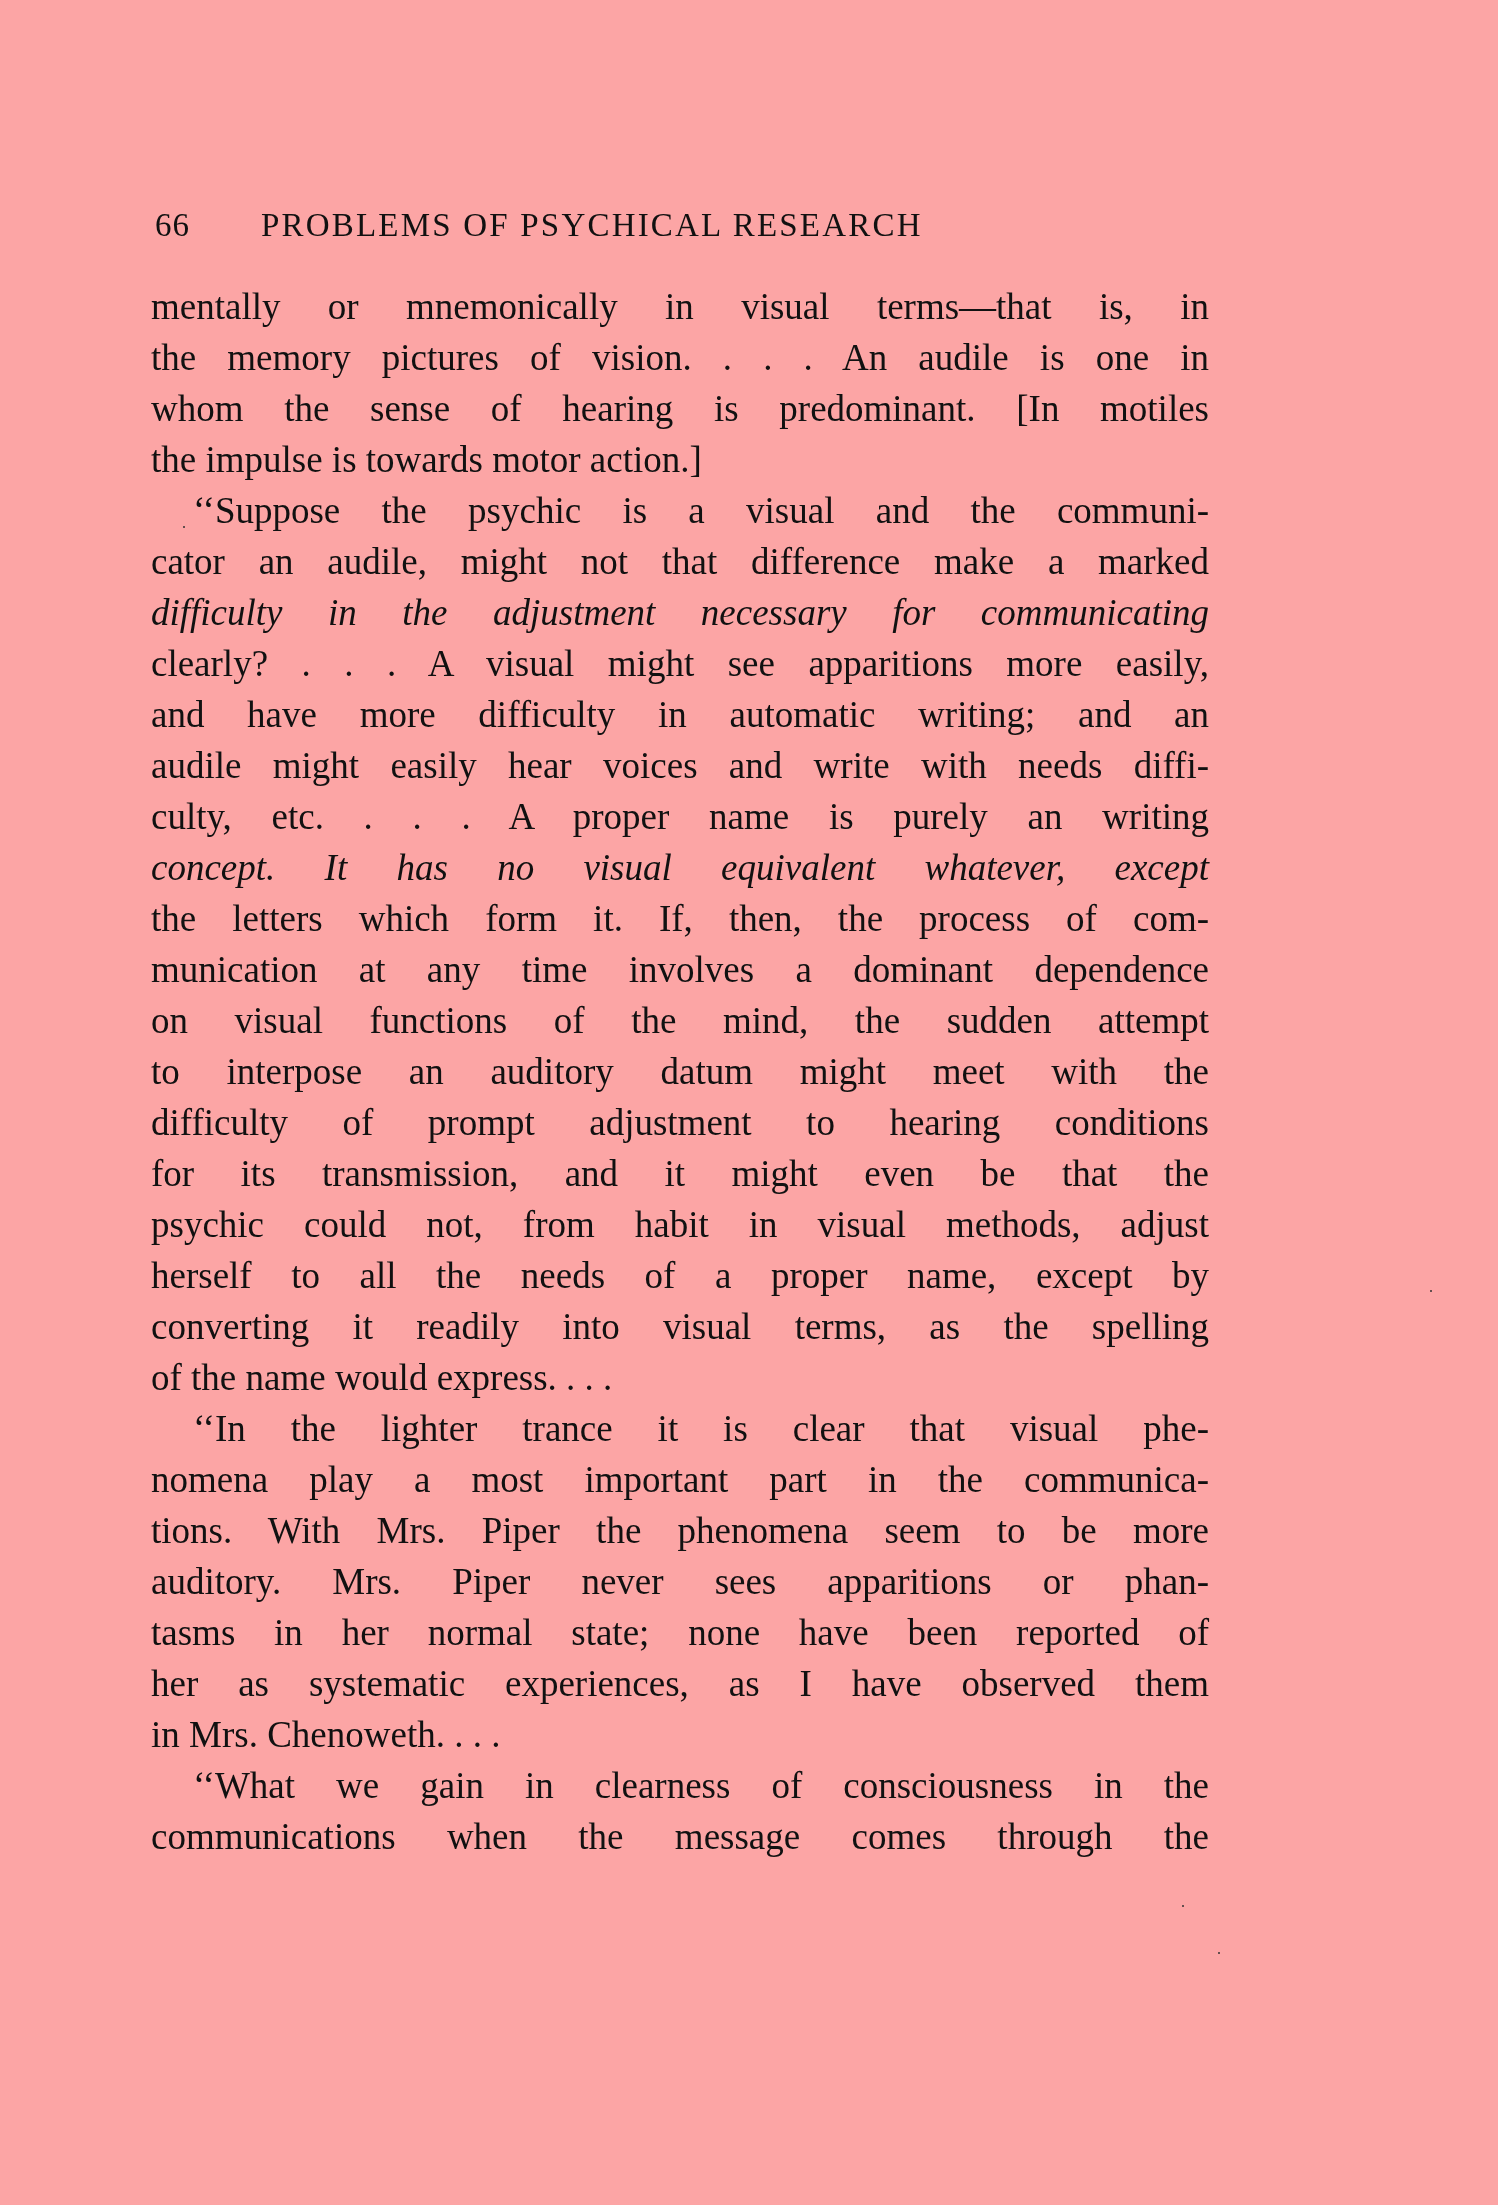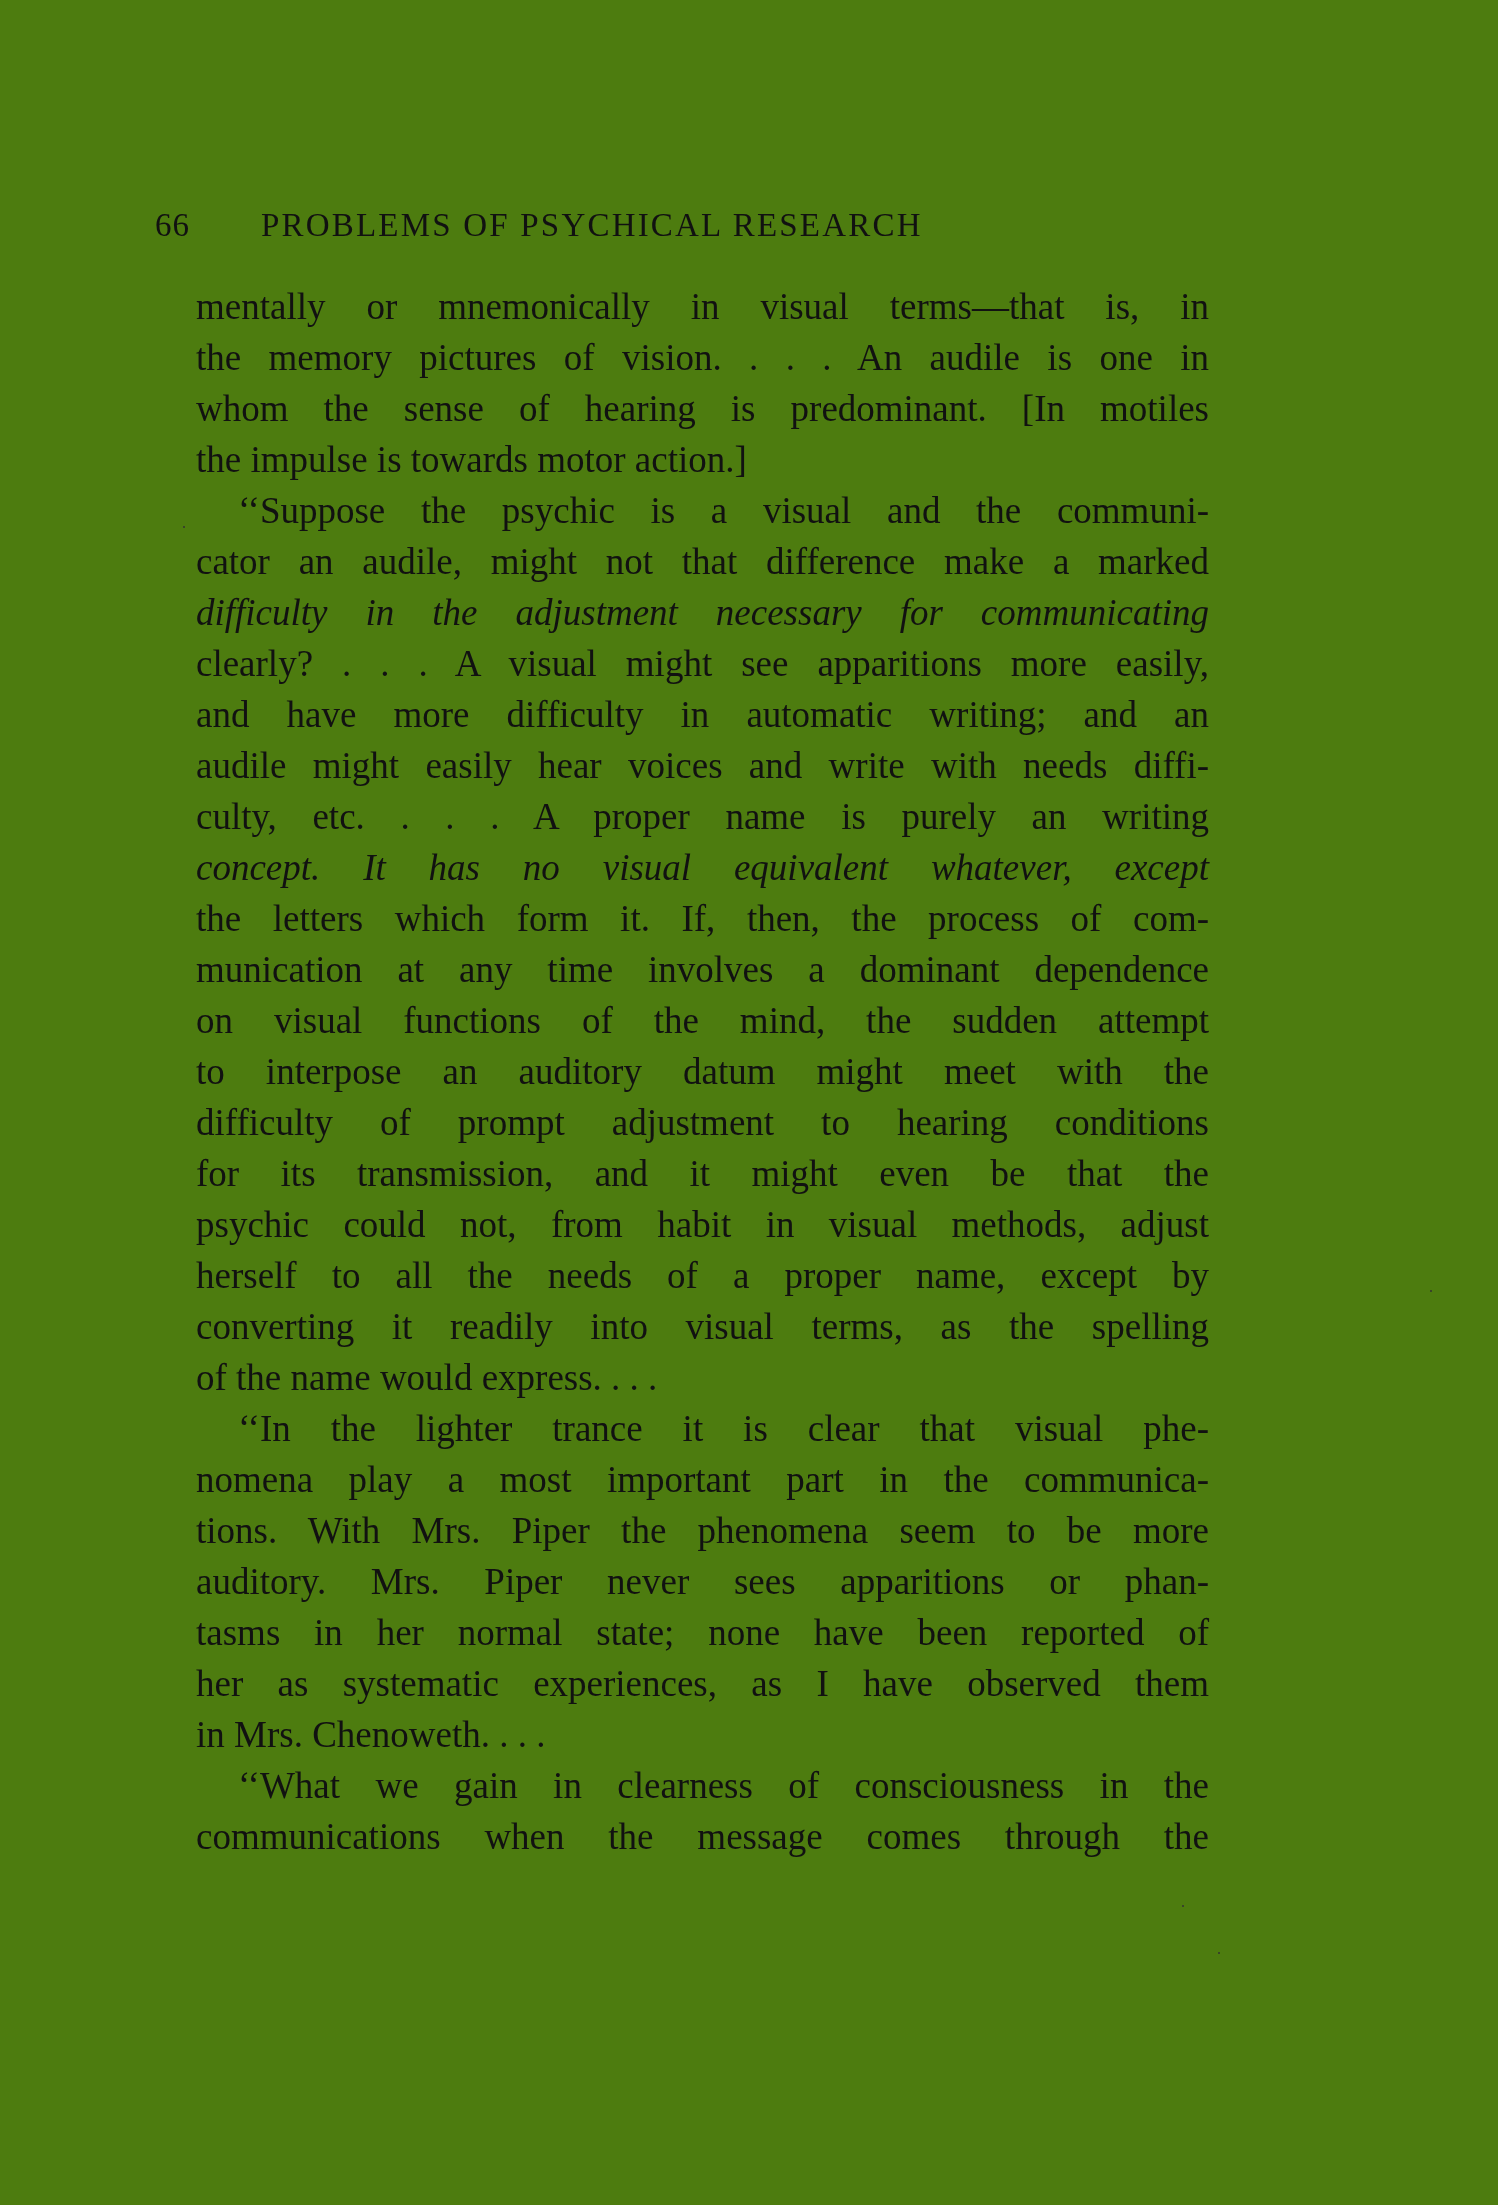--- a/index.html
+++ b/index.html
@@ -1,34 +1,34 @@
 <!DOCTYPE html>
 <html><head>
 <meta charset="utf-8">
 <style>
   html, body { margin: 0; padding: 0; background: #ffffff; }
   body { width: 1498px; height: 2205px; position: relative; overflow: hidden; }
   .page {
     position: absolute; left: 0; top: 0; width: 1498px; height: 2205px;
-    background: #4d7c0f; color: #111111;
+    background: #fca5a5; color: #111111;
     font-family: "Liberation Serif", "DejaVu Serif", serif;
   }
   .running-head {
     position: absolute; left: 155px; top: 205px; width: 990px; height: 40px;
     font-size: 33px; line-height: 40px; white-space: nowrap;
   }
   .running-head .folio { position: absolute; left: 0; top: 0; letter-spacing: 1px; }
   .running-head .title { position: absolute; left: 106px; top: 0; letter-spacing: 2.2px; }
   .body-text {
     position: absolute; left: 151px; top: 281px; width: 1058px;
     font-size: 37px; line-height: 51px;
   }
   .line {
     display: block; height: 51px; white-space: nowrap; overflow: visible;
-    text-align: justify; text-align-last: justify; margin-left: 45px;
+    text-align: justify; text-align-last: justify;
   }
   .line.last { text-align-last: left; }
   .line.indent { padding-left: 42px; }
   .line.ital { font-style: italic; }
   .speck { position: absolute; width: 2px; height: 2px; background: #333; border-radius: 1px; }
 </style>
 </head>
 <body>
 
 <div class="page">

